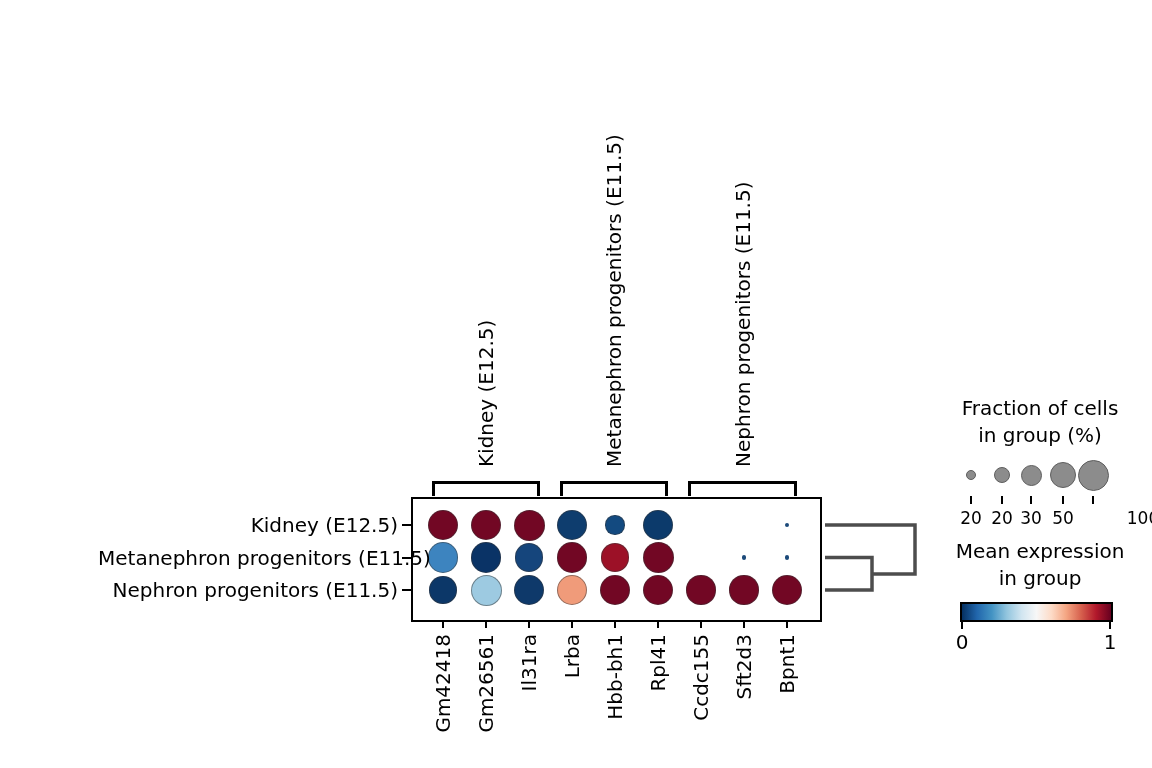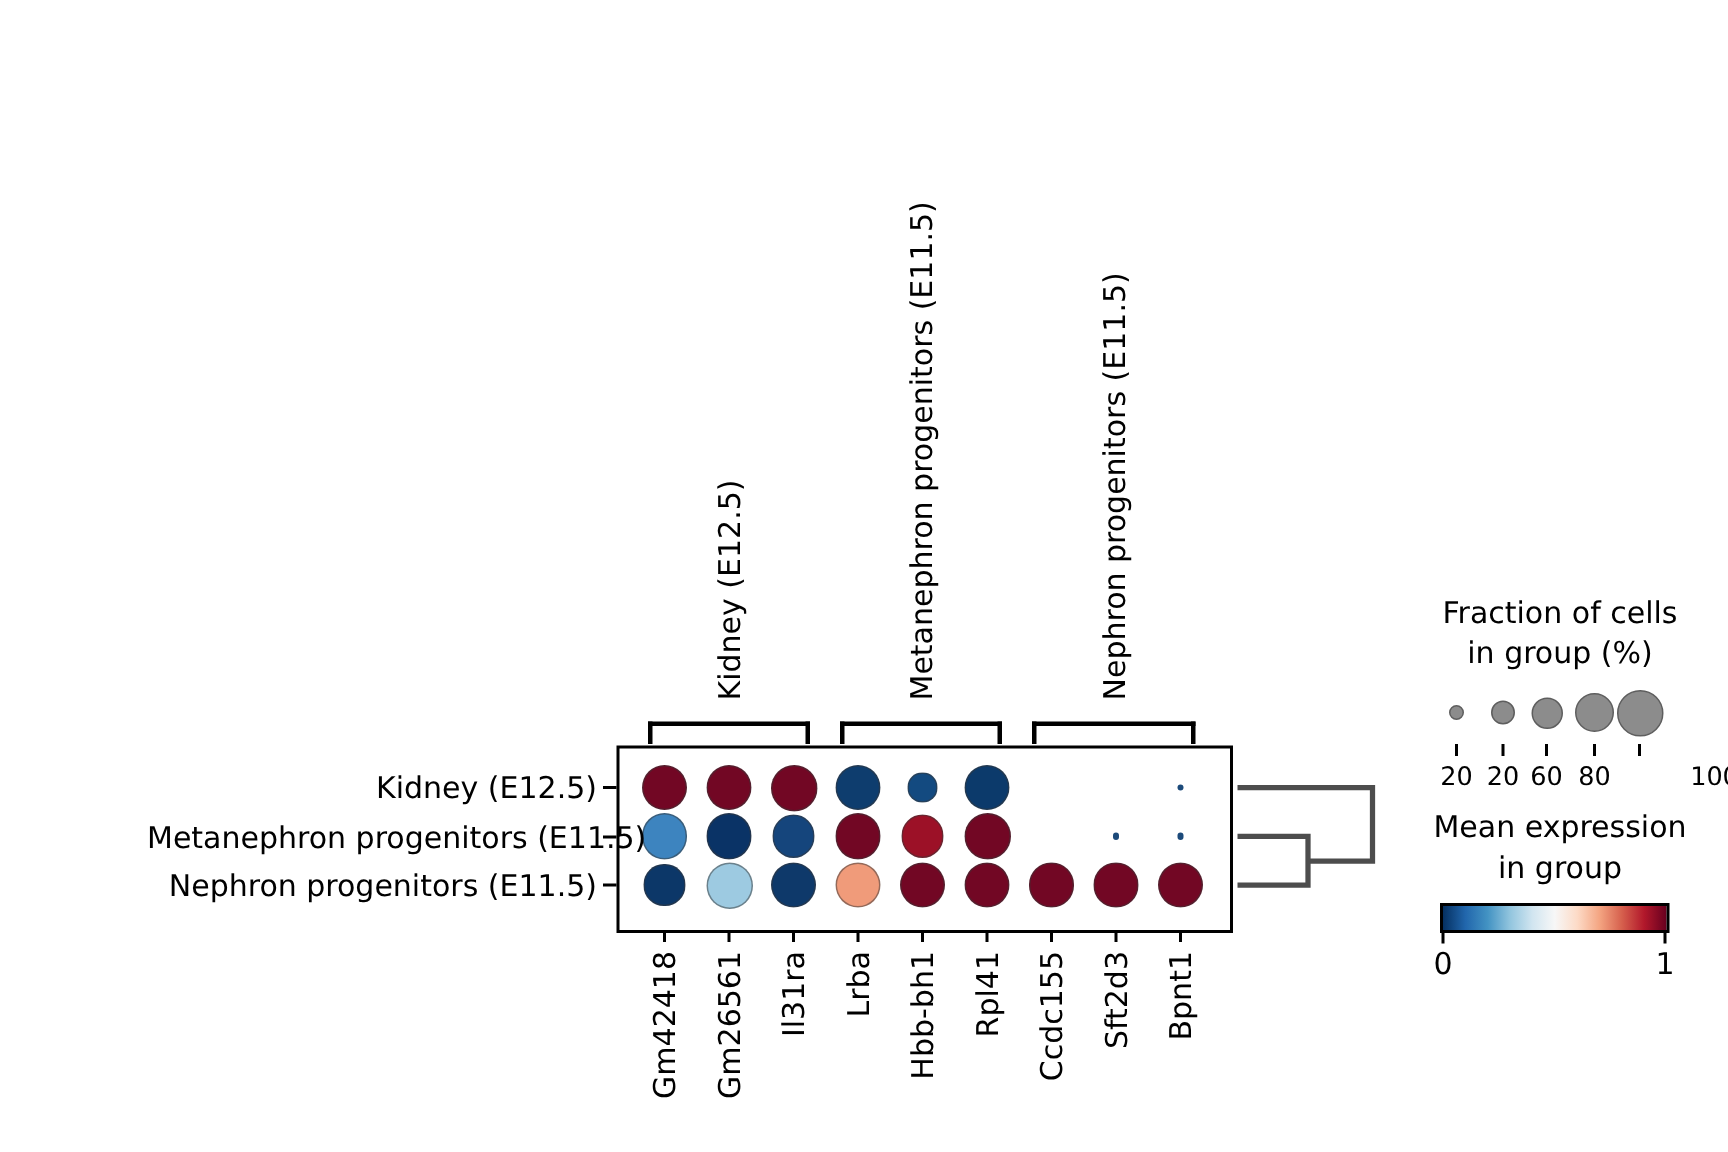--- a/index.html
+++ b/index.html
@@ -100,24 +100,24 @@
     <div class="bracket" style="left: 688px; top: 481px; width: 109px; height: 15px;"></div>
     <div class="vlabel group-label" style="left: 512.5px; top: 224px;">Nephron progenitors (E11.5)</div>
     <div class="size-dot" style="left: 966px; top: 470px; width: 10px; height: 10px;"></div>
     <div class="tick" style="left: 970px; top: 496px; width: 2px; height: 8px;"></div>
     <div class="size-tick-label" style="left: 971px; top: 508px;">20</div>
     <div class="size-dot" style="left: 994px; top: 467px; width: 16px; height: 16px;"></div>
     <div class="tick" style="left: 1001px; top: 496px; width: 2px; height: 8px;"></div>
     <div class="size-tick-label" style="left: 1002px; top: 508px;">20</div>
     <div class="size-dot" style="left: 1020.5px; top: 464.5px; width: 21px; height: 21px;"></div>
     <div class="tick" style="left: 1030px; top: 496px; width: 2px; height: 8px;"></div>
-    <div class="size-tick-label" style="left: 1031px; top: 508px;">60</div>
+    <div class="size-tick-label" style="left: 1031px; top: 508px;">30</div>
     <div class="size-dot" style="left: 1050px; top: 462px; width: 26px; height: 26px;"></div>
     <div class="tick" style="left: 1062px; top: 496px; width: 2px; height: 8px;"></div>
-    <div class="size-tick-label" style="left: 1063px; top: 508px;">80</div>
+    <div class="size-tick-label" style="left: 1063px; top: 508px;">50</div>
     <div class="size-dot" style="left: 1077.5px; top: 459.5px; width: 31px; height: 31px;"></div>
     <div class="tick" style="left: 1092px; top: 496px; width: 2px; height: 8px;"></div>
     <div class="size-tick-label" style="left: 1143px; top: 508px;">100</div>
     <div class="tick" style="left: 961px; top: 620px; width: 2px; height: 9px;"></div>
     <div class="cbar-label" style="left: 962px; top: 630px;">0</div>
     <div class="tick" style="left: 1109px; top: 620px; width: 2px; height: 9px;"></div>
     <div class="cbar-label" style="left: 1110px; top: 630px;">1</div>
   </div>
 
 </body></html>

